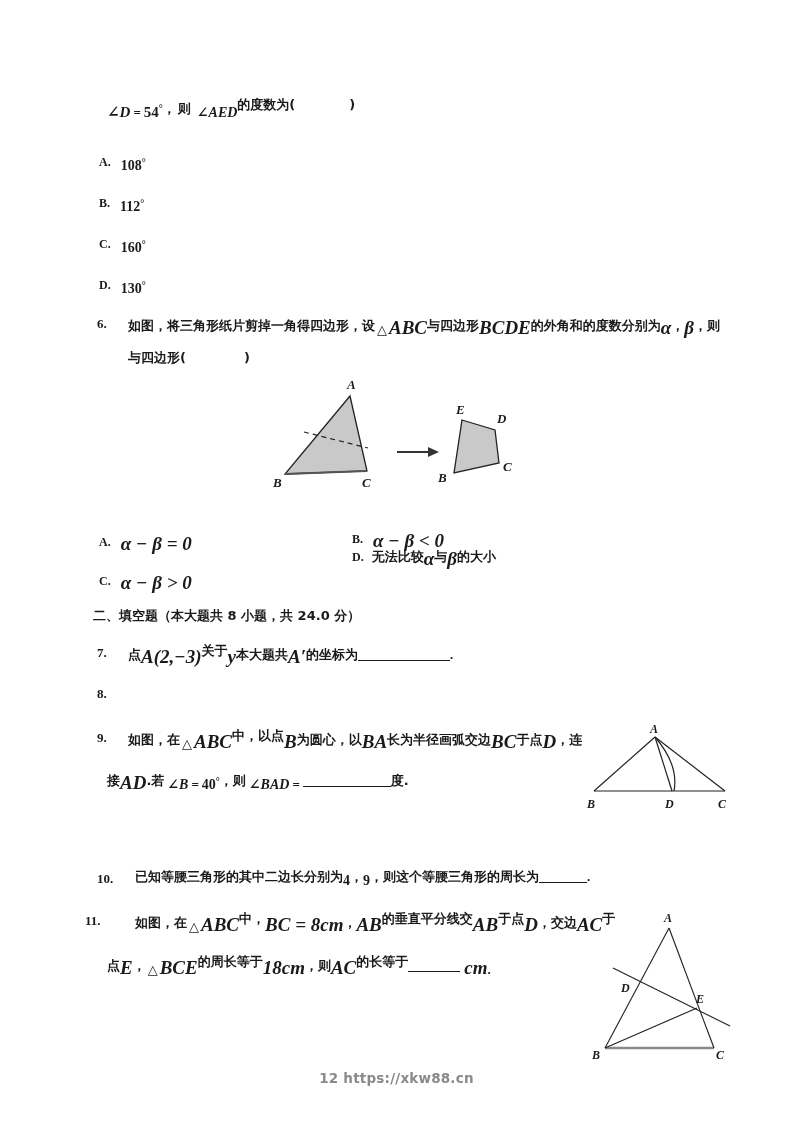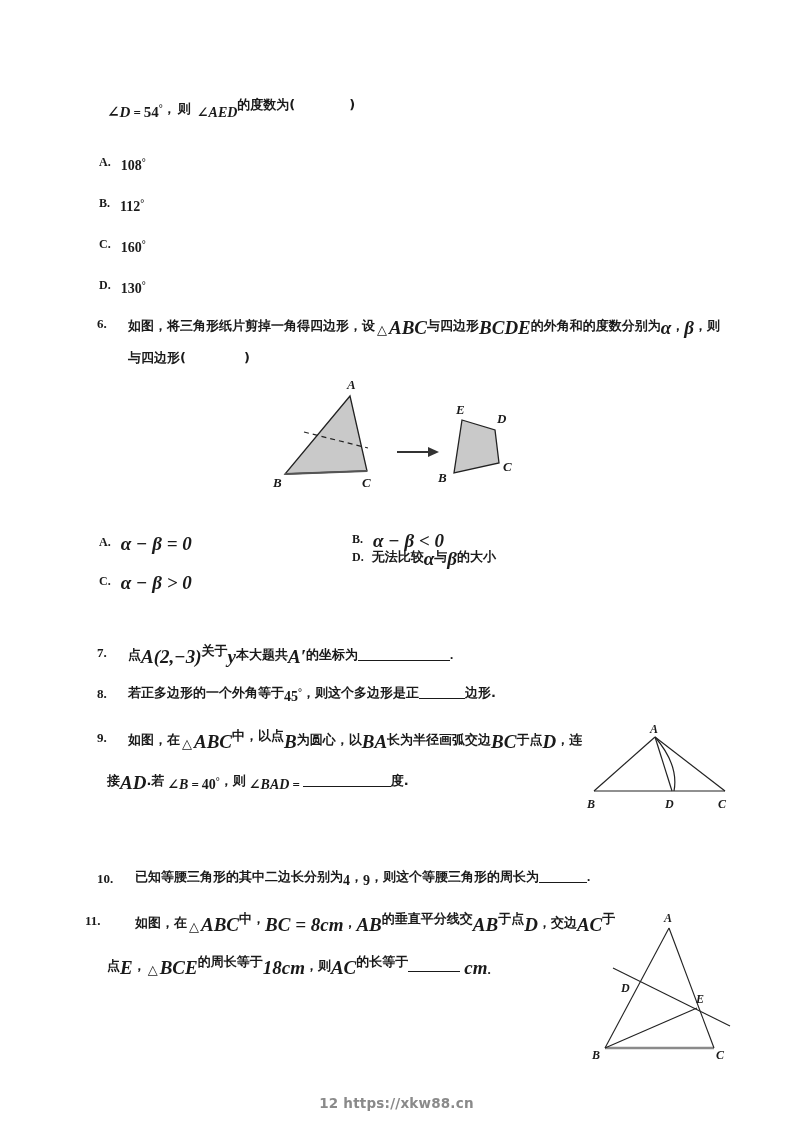--- a/index.html
+++ b/index.html
@@ -79,21 +79,20 @@
   .footer {
     position: absolute;
     left: 0;
     top: 1070px;
     width: 793px;
     text-align: center;
     font-family: "DejaVu Sans", "Liberation Sans", sans-serif;
     font-size: 13.5px;
     color: #8a8a8a;
     letter-spacing: 0.2px;
-    margin-top: 25px;
   }
 
   svg { display: block; overflow: visible; }
   .fig { position: absolute; }
 </style>
 </head>
 <body>
 
 <div class="page">
 
@@ -160,30 +159,28 @@
   </div>
 
   <div class="blk" style="left:99px; top:568px;">
     <span class="opt-letter">C.</span><span class="mi" style="padding-left:10px; position:relative; top:4px;">α − β &gt; 0</span>
   </div>
 
   <div class="blk" style="left:352px; top:544px;">
     <span class="opt-letter">D.</span><span class="han" style="padding-left:8px;">无法比较</span><span class="mi low">α</span><span class="han">与</span><span class="mi low">β</span><span class="han">的大小</span>
   </div>
 
+  <div class="blk heading" style="left:93px; top:607px;">二、填空题（本大题共 8 小题，共 24.0 分）</div>
 
   <div class="num" style="left:97px; top:645px;">7.</div>
   <div class="blk qline" style="left:128px; top:643px;">
     <span class="han">点</span><span class="mi low">A(2,−3)</span><span class="han high">关于</span><span class="mi low">y</span><span class="han">本大题共</span><span class="mi low">A′</span><span class="han">的坐标为</span><span class="blank" style="width:92px;"></span><span class="mn">.</span>
   </div>
 
   <div class="num" style="left:97px; top:686px;">8.</div>
-  <div class="blk qline" style="left:128px; top:684px;">
-    <span class="han">若正多边形的一个外角等于</span><span class="mn low" style="font-size:14px;">45</span><span class="mn low deg">°</span><span class="han">，则这个多边形是正</span><span class="blank" style="width:46px;"></span><span class="han">边形.</span>
-  </div>
 
   <div class="num" style="left:97px; top:730px;">9.</div>
   <div class="blk qline" style="left:128px; top:728px;">
     <span class="han">如图，在</span><span class="mn low" style="padding-left:2px;">△</span><span class="mi low" style="padding-left:2px;">ABC</span><span class="han high">中，以点</span><span class="mi low">B</span><span class="han">为圆心，以</span><span class="mi low">BA</span><span class="han">长为半径画弧交边</span><span class="mi low">BC</span><span class="han">于点</span><span class="mi low">D</span><span class="han">，连</span>
   </div>
   <div class="blk qline" style="left:107px; top:769px;">
     <span class="han">接</span><span class="mi low">AD</span><span class="han">.若</span><span class="mi low" style="font-size:14px; padding-left:3px;">∠B</span><span class="mn low" style="padding:0 3px;">=</span><span class="mn low" style="font-size:14px;">40</span><span class="mn low deg">°</span><span class="han">，则</span><span class="mi low" style="font-size:14px; padding-left:3px;">∠BAD</span><span class="mn low" style="padding:0 3px;">=</span><span class="blank" style="width:88px;"></span><span class="han">度.</span>
   </div>
 
   <div class="fig" style="left:586px; top:720px;">

